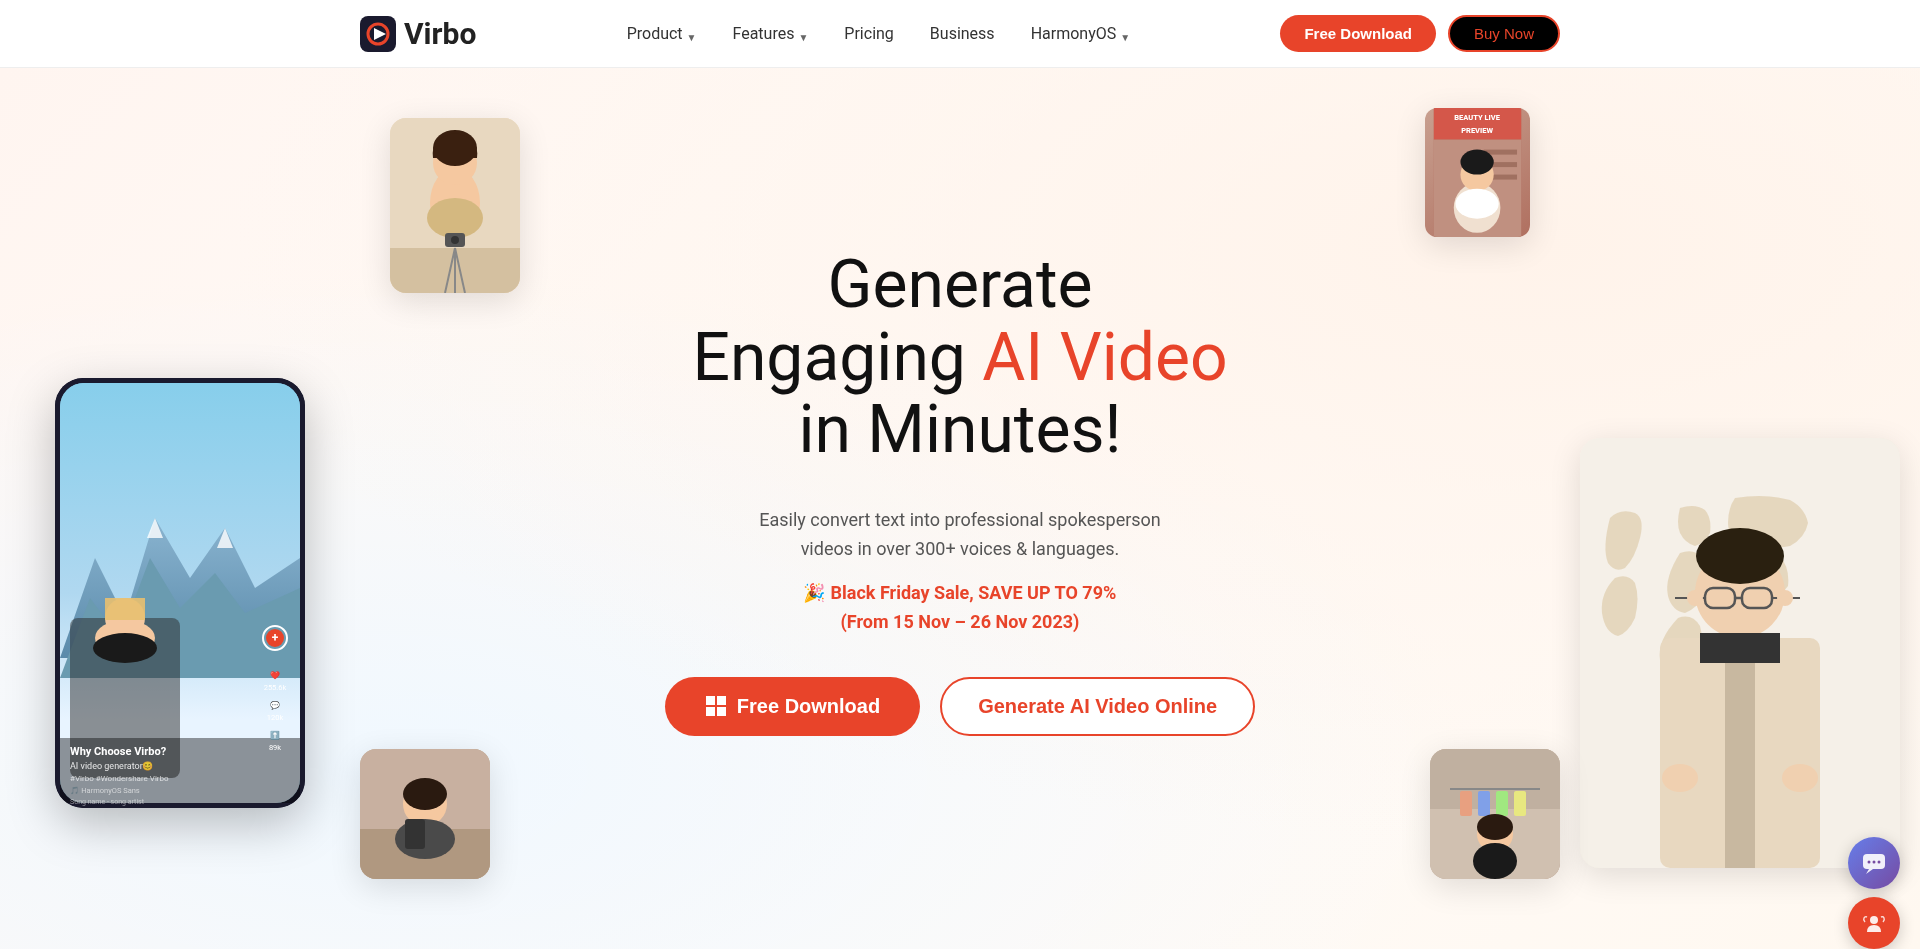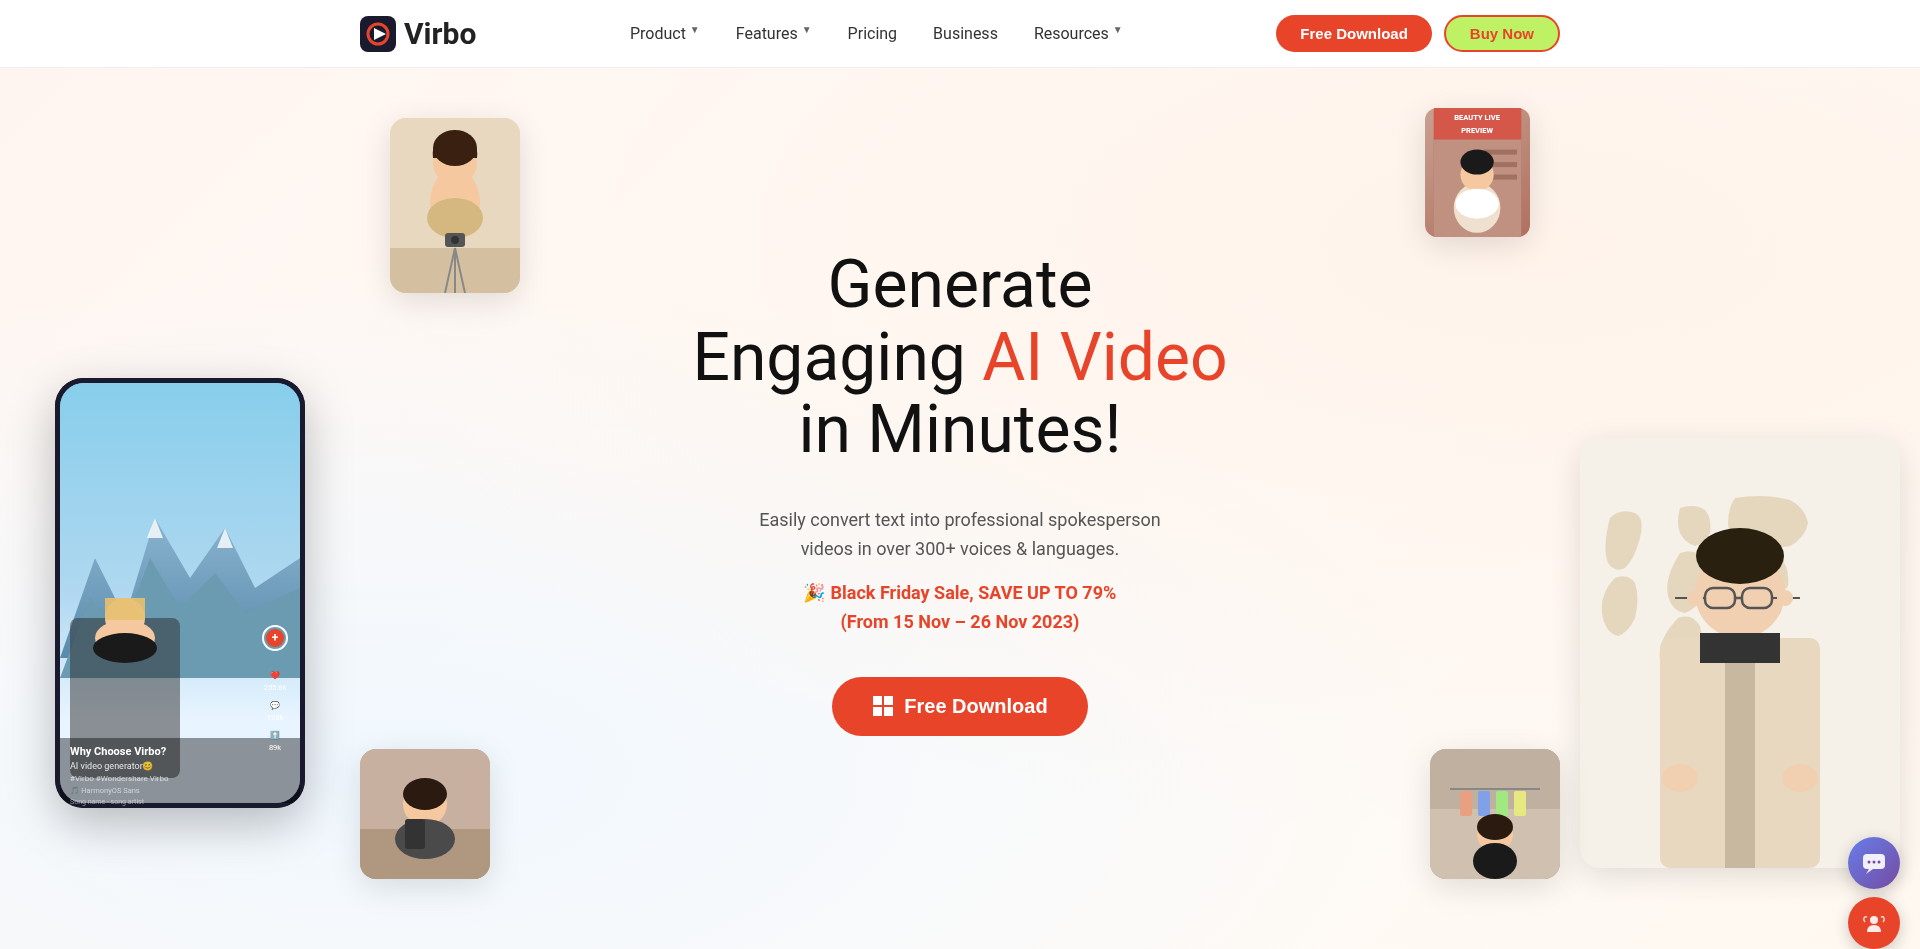--- a/index.html
+++ b/index.html
@@ -48,21 +48,21 @@
     .nav-links {
       display: flex;
       align-items: center;
       gap: 36px;
     }
     .nav-link {
       font-size: 16px;
       color: #333;
       cursor: pointer;
       display: flex;
-      align-items: flex-start;
+      align-items: flex-end;
       gap: 4px;
       text-decoration: none;
     }
     .chevron {
       font-size: 10px;
       color: #666;
     }
     .nav-actions {
       display: flex;
       align-items: center;
@@ -72,27 +72,27 @@
       background: #e8442a;
       color: #fff;
       border: none;
       border-radius: 24px;
       padding: 10px 24px;
       font-size: 15px;
       font-weight: 600;
       cursor: pointer;
     }
     .btn-buy-now {
-      background: #bef264;
+      background: #000000;
       color: #e8442a;
       border: 2px solid #e8442a;
       border-radius: 24px;
       padding: 8px 24px;
       font-size: 15px;
-      font-weight: 700;
+      font-weight: 400;
       cursor: pointer;
       text-align: right;
     }
 
     
     .hero {
       margin-top: 68px;
       min-height: 881px;
       background: linear-gradient(135deg, #fff5f0 0%, #fff9f5 30%, #fffbf8 60%, #fff8f0 100%);
       position: relative;
@@ -318,21 +318,21 @@
         <span>Features</span>
         <span class="chevron">▼</span>
       </a>
       <a class="nav-link">
         <span>Pricing</span>
       </a>
       <a class="nav-link">
         <span>Business</span>
       </a>
       <a class="nav-link">
-        <span>Resources</span>
+        <span>HarmonyOS</span>
         <span class="chevron">▼</span>
       </a>
     </div>
 
     <div class="nav-actions">
       <button class="btn-free-download">Free Download</button>
       <button class="btn-buy-now">Buy Now</button>
     </div>
   </div>
 </nav>
@@ -538,20 +538,21 @@
       <button class="btn-hero-download">
 
         <svg width="22" height="22" viewBox="0 0 22 22" fill="none" xmlns="http://www.w3.org/2000/svg">
           <rect x="1" y="1" width="9" height="9" fill="#fff"></rect>
           <rect x="12" y="1" width="9" height="9" fill="#fff"></rect>
           <rect x="1" y="12" width="9" height="9" fill="#fff"></rect>
           <rect x="12" y="12" width="9" height="9" fill="#fff"></rect>
         </svg>
         <span>Free Download</span>
       </button>
+      <button class="btn-hero-online">Generate AI Video Online</button>
     </div>
 
   </div>
 </section>
 
 <div class="chat-bubble-widget">
   <svg width="26" height="26" viewBox="0 0 26 26" fill="none" xmlns="http://www.w3.org/2000/svg">
     <rect x="2" y="4" width="22" height="15" rx="4" fill="#fff" opacity="0.9"></rect>
     <path d="M8 19 L5 24 L12 19" fill="#fff" opacity="0.9"></path>
     <circle cx="8" cy="12" r="1.5" fill="#764ba2"></circle>

